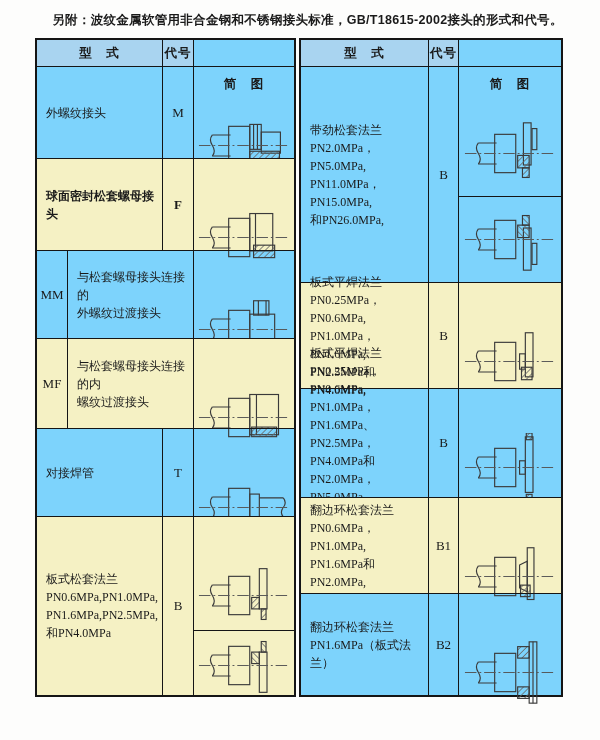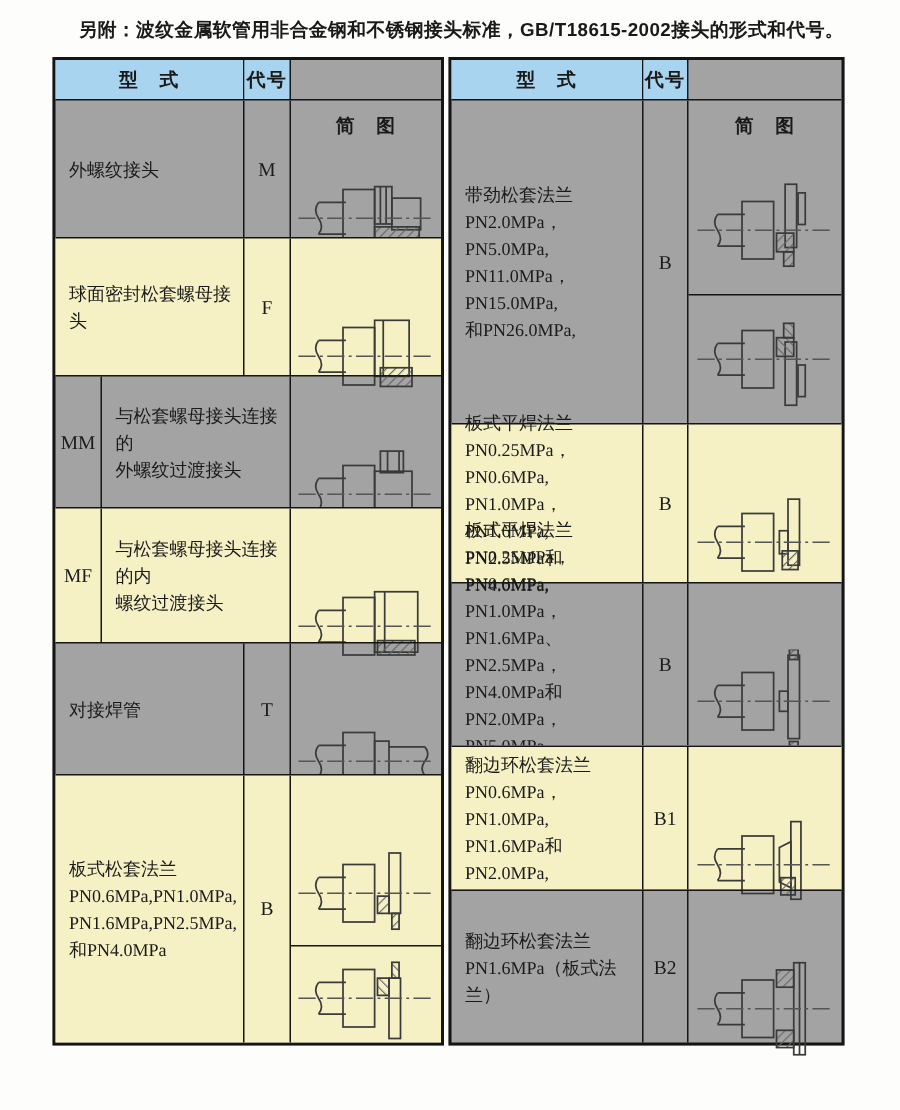--- a/index.html
+++ b/index.html
@@ -12,21 +12,21 @@
   .page-title{
     position:absolute;left:35px;top:12px;width:545px;
     font-family:"Liberation Sans","DejaVu Sans",sans-serif;
     font-size:12.5px;font-weight:bold;letter-spacing:.3px;text-align:center;
   }
   .table-wrap{
     position:absolute;left:35px;top:38px;width:528px;height:659px;
     display:flex;gap:3px;
   }
   .half{
-    border:2px solid #151515;background:#a3a3a3;
+    border:2px solid #151515;background:#7dd3fc;
     display:flex;flex-direction:column;box-sizing:border-box;
   }
   .half.left{width:261px;}
   .half.right{width:264px;}
   .row{display:flex;box-sizing:border-box;border-top:1px solid #151515;}
   .row:first-child{border-top:none;}
   .cell{box-sizing:border-box;display:flex;align-items:center;}
   .type{border-right:1px solid #151515;padding:4px 4px 4px 9px;
         font-size:12px;line-height:1.5;white-space:pre-line;}
   .half.left  .type{width:126px;}
@@ -73,21 +73,21 @@
               <rect x="56" y="14" width="12" height="26" fill="none" stroke="#3a3a3a" stroke-width="1.2"></rect>
               <path d="M60 14 V40 M64 14 V40" fill="none" stroke="#3a3a3a" stroke-width="1.2"></path>
               <rect x="68" y="22" width="20" height="22" fill="none" stroke="#3a3a3a" stroke-width="1.2"></rect>
               <rect x="56" y="42" width="31" height="12" fill="url(#h0)" stroke="#3a3a3a" stroke-width="1.2"></rect>
               <line x1="3" y1="36" x2="97" y2="36" stroke="#555" stroke-width="1" stroke-dasharray="12 3 2 3"></line>
             </svg>
           </div>
       </div>
     </div>
 
-    <div class="row" style="height: 92px; background-color: rgb(245, 241, 196);">
+    <div class="row" style="height: 92px; background-color: rgb(245, 241, 196); font-weight: bold;">
       <div class="cell type">球面密封松套螺母接头</div>
       <div class="cell code">F</div>
       <div class="cell diag">
         <div class="diagram">
             <svg viewBox="0 0 100 72" width="96" height="69">
               <defs>
                 <pattern id="h1" width="4.5" height="4.5" patternUnits="userSpaceOnUse" patternTransform="rotate(45)">
                   <line x1="0" y1="0" x2="0" y2="4.5" stroke="#666" stroke-width="1.6"></line>
                 </pattern>
               </defs>

